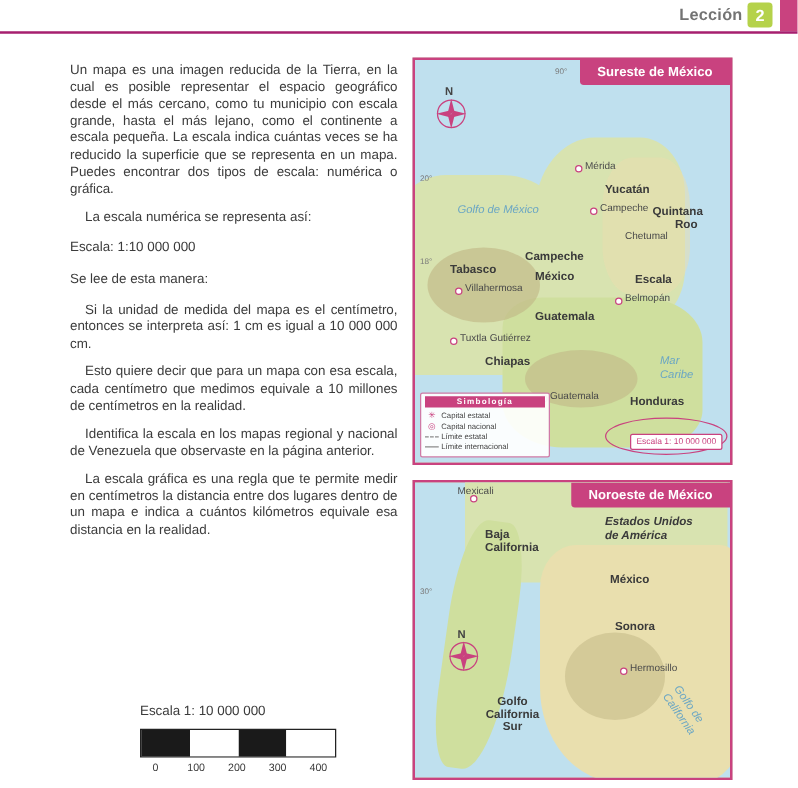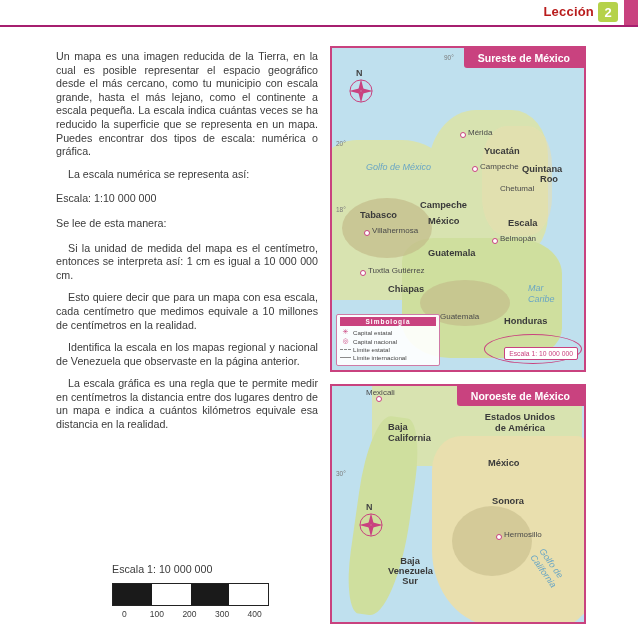--- a/index.html
+++ b/index.html
@@ -15,21 +15,21 @@
   .header-bar{
     position:absolute;top:0;left:0;width:638px;height:26px;
     background:#ffffff;
   }
   .header-rule{
     position:absolute;left:0;top:25px;width:638px;height:2px;
     background:#a61f6f;
   }
   .leccion{
     position:absolute;right:44px;top:4px;
-    font-size:13px;font-weight:bold;color:#b91c1c;
+    font-size:13px;font-weight:bold;color:#737373;
     letter-spacing:.2px;
   }
   .leccion-num{
     position:absolute;right:20px;top:2px;
     width:20px;height:20px;border-radius:3px;
     background:#b5d24a;color:#ffffff;
     font-size:13px;font-weight:bold;
     display:flex;align-items:center;justify-content:center;
   }
   .corner-pink{
@@ -271,25 +271,25 @@
       <polygon points="12,0 14.5,10 12,12 9.5,10" fill="#c9427f"></polygon>
       <polygon points="12,24 14.5,14 12,12 9.5,14" fill="#c9427f"></polygon>
       <polygon points="0,12 10,9.5 12,12 10,14.5" fill="#c9427f"></polygon>
       <polygon points="24,12 14,9.5 12,12 14,14.5" fill="#c9427f"></polygon>
       <circle cx="12" cy="12" r="11" fill="none" stroke="#c9427f" stroke-width="1"></circle>
     </svg>
   </div>
 
   <div class="tick" style="left:4px;top:84px;">30°</div>
 
-  <div class="lbl-b" style="left:152px;top:26px;width:72px;line-height:11px;text-align:center;">Estados Unidos de América</div>
+  <div class="lbl-b" style="left:152px;top:26px;width:72px;line-height:11px;font-style:italic;">Estados Unidos de América</div>
   <div class="lbl-b" style="left:156px;top:72px;">México</div>
 
   <div class="lbl-b" style="left:56px;top:36px;width:50px;line-height:11px;">Baja California</div>
-  <div class="lbl-b" style="left:56px;top:170px;width:44px;line-height:10px;text-align:center;">Baja Venezuela Sur</div>
+  <div class="lbl-b" style="left:56px;top:170px;width:44px;line-height:10px;text-align:center;">Golfo California Sur</div>
   <div class="lbl-b" style="left:160px;top:110px;">Sonora</div>
 
   <div class="dot" style="left:44px;top:10px;"></div>
   <div class="lbl" style="left:34px;top:2px;">Mexicali</div>
 
   <div class="dot" style="left:164px;top:148px;"></div>
   <div class="lbl" style="left:172px;top:144px;">Hermosillo</div>
 
   <div class="lbl-sea" style="left:196px;top:172px;width:40px;line-height:11px;transform:rotate(55deg);">Golfo de California</div>
 </div>

